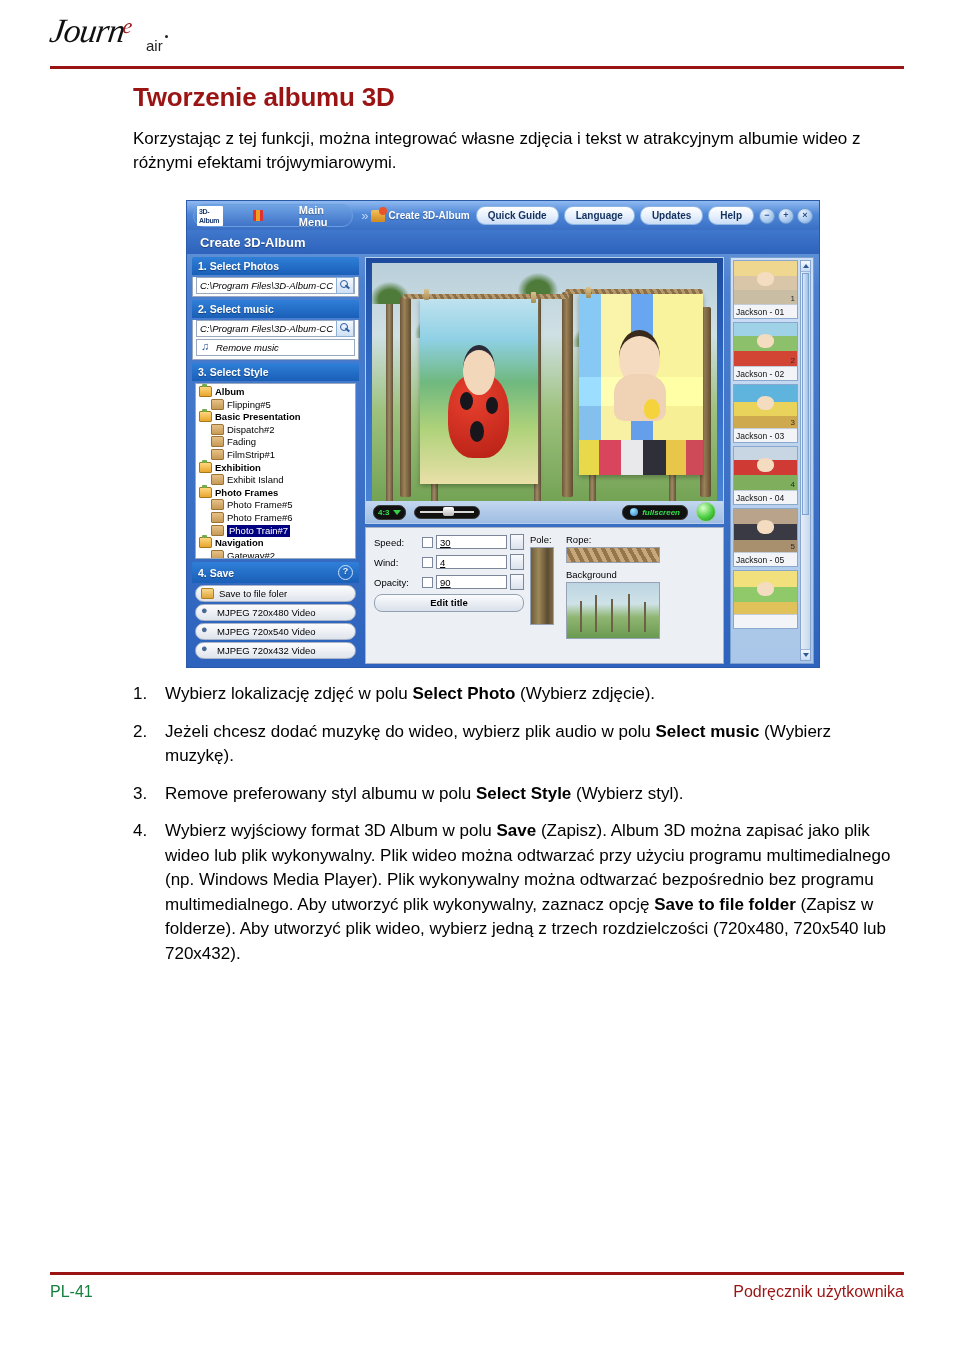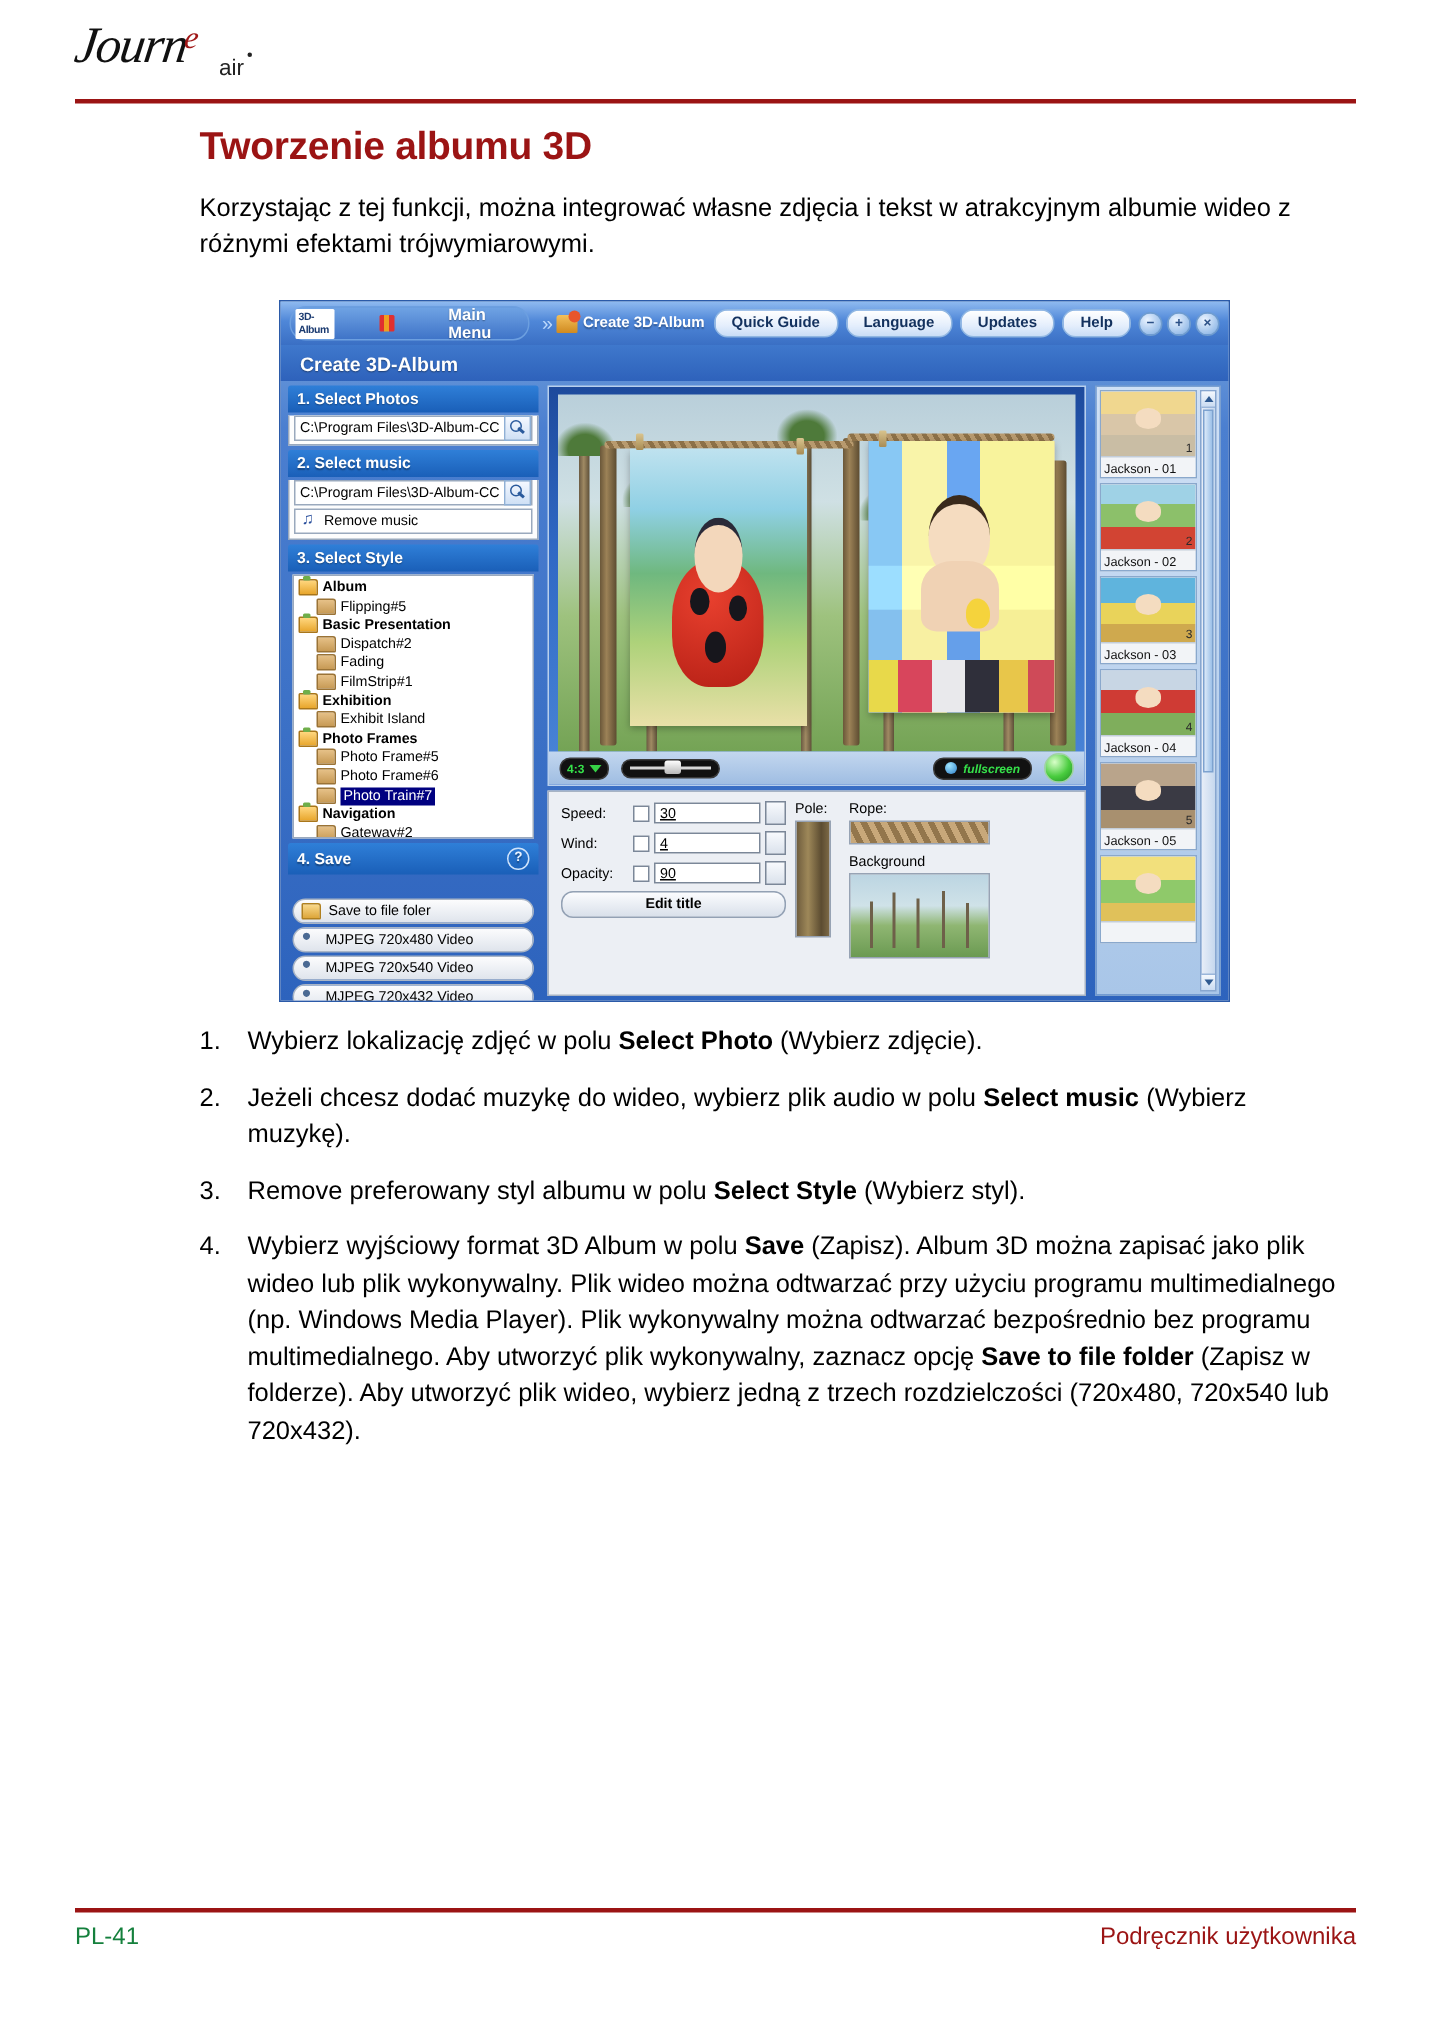--- a/index.html
+++ b/index.html
@@ -296,20 +296,21 @@
     position: absolute;
     left: 8px; top: 8px;
     width: 5px; height: 1.6px;
     background: #2a5a9c;
     transform: rotate(40deg);
   }
   .panel-white {
     background: #fdfdfd;
     border: 1px solid #9aa9bd;
     border-top: none;
+    font-style: italic;
   }
   .remove-music {
     display: flex;
     align-items: center;
     gap: 5px;
     background: #fff;
     border: 1px solid #9aa9bd;
     margin: 2px 3px 3px 3px;
     height: 17px;
     padding-left: 4px;
@@ -371,21 +372,21 @@
     width: 5px; height: 3px;
     background: #6fae4a;
     border-radius: 1px;
   }
   .folder.child-f {
     background: linear-gradient(180deg,#e6c188,#c79a55);
     border-color: #9a7336;
   }
   
   .save-list {
-    margin: 16px 3px 0 3px;
+    margin: 2px 3px 0 3px;
   }
   .save-item {
     display: flex;
     align-items: center;
     gap: 5px;
     height: 17px;
     margin-bottom: 2px;
     padding-left: 5px;
     background: linear-gradient(180deg,#fcfcfd 0%, #eceff4 55%, #dfe4ec 100%);
     border: 1px solid #a9b5c6;

